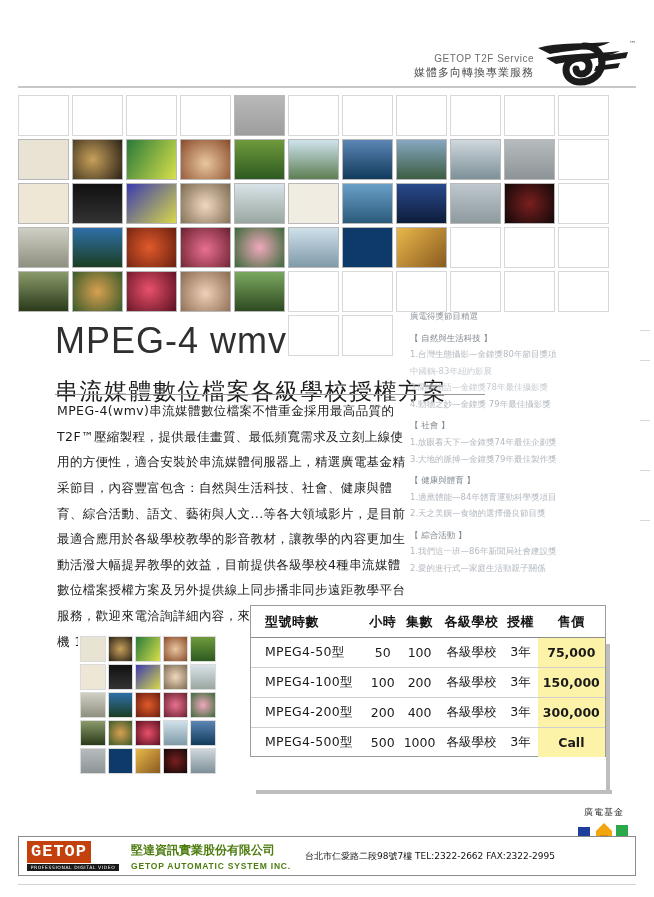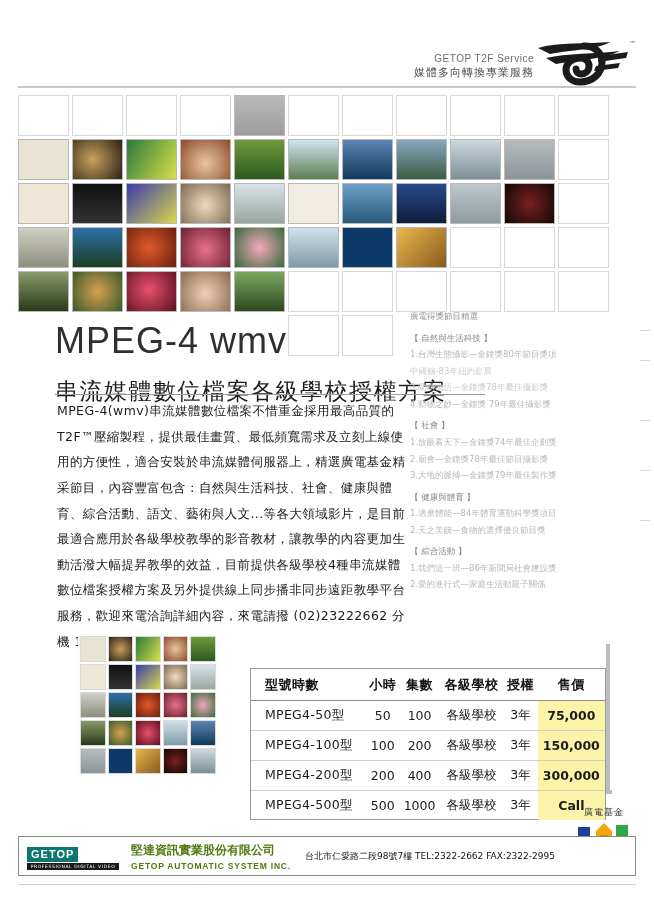--- a/index.html
+++ b/index.html
@@ -148,21 +148,21 @@
     width: 26px; height: 26px;
     border: 1px solid #dadada;
     overflow: hidden;
     position: relative;
   }
   #sheet .s-cell .inner { position: absolute; inset: 0; }
 
   
   #price-panel {
     position: absolute;
-    left: 250px; top: 668px;
+    left: 250px; top: 605px;
     width: 356px; height: 152px;
     background: #ffffff;
     border: 1px solid #9b9b9b;
   }
   #price-table {
     width: 100%;
     border-collapse: collapse;
     font-size: 12.5px;
   }
   #price-table th {
@@ -219,24 +219,24 @@
     background: #fff;
     display: flex;
     align-items: center;
   }
   #footer-logo {
     width: 96px;
     margin-left: 8px;
     flex: 0 0 auto;
   }
   #getop-word {
-    background: #0f766e; color: #fff;
-    font-family: Liberation Sans, sans-serif;
+    background: #c2410c; color: #fff;
+    font-family: Liberation Mono, monospace;
     font-weight: bold;
-    font-size: 11px;
+    font-size: 17px;
     letter-spacing: 1px;
     padding: 1px 4px 2px;
     display: inline-block;
   }
   #getop-tag {
     background: #1a1a1a; color: #fff;
     font-size: 4.5px;
     letter-spacing: .6px;
     padding: 1px 3px;
     display: block;
@@ -458,21 +458,20 @@
   <div class="aw-title">廣電得獎節目精選</div>
 
   <div class="aw-head">【 自然與生活科技 】</div>
   <div class="aw-item">1.台灣生態攝影—金鐘獎80年節目獎項</div>
   <div class="aw-item fade">中國鶴-83年紐約影展</div>
   <div class="aw-item fade">3.蘭嶼物語—金鐘獎78年最佳攝影獎</div>
   <div class="aw-item">4.動物之妙—金鐘獎 79年最佳攝影獎</div>
 
   <div class="aw-head">【 社會 】</div>
   <div class="aw-item">1.放眼看天下—金鐘獎74年最佳企劃獎</div>
-  <div class="aw-item">2.廟會—金鐘獎78年最佳節目攝影獎</div>
   <div class="aw-item">3.大地的脈搏—金鐘獎79年最佳製作獎</div>
 
   <div class="aw-head">【 健康與體育 】</div>
   <div class="aw-item">1.適應體能—84年體育運動科學獎項目</div>
   <div class="aw-item">2.天之美饌—食物的選擇優良節目獎</div>
 
   <div class="aw-head">【 綜合活動 】</div>
   <div class="aw-item">1.我們這一班—86年新聞局社會建設獎</div>
   <div class="aw-item">2.愛的進行式—家庭生活動親子關係</div>
 </div>

